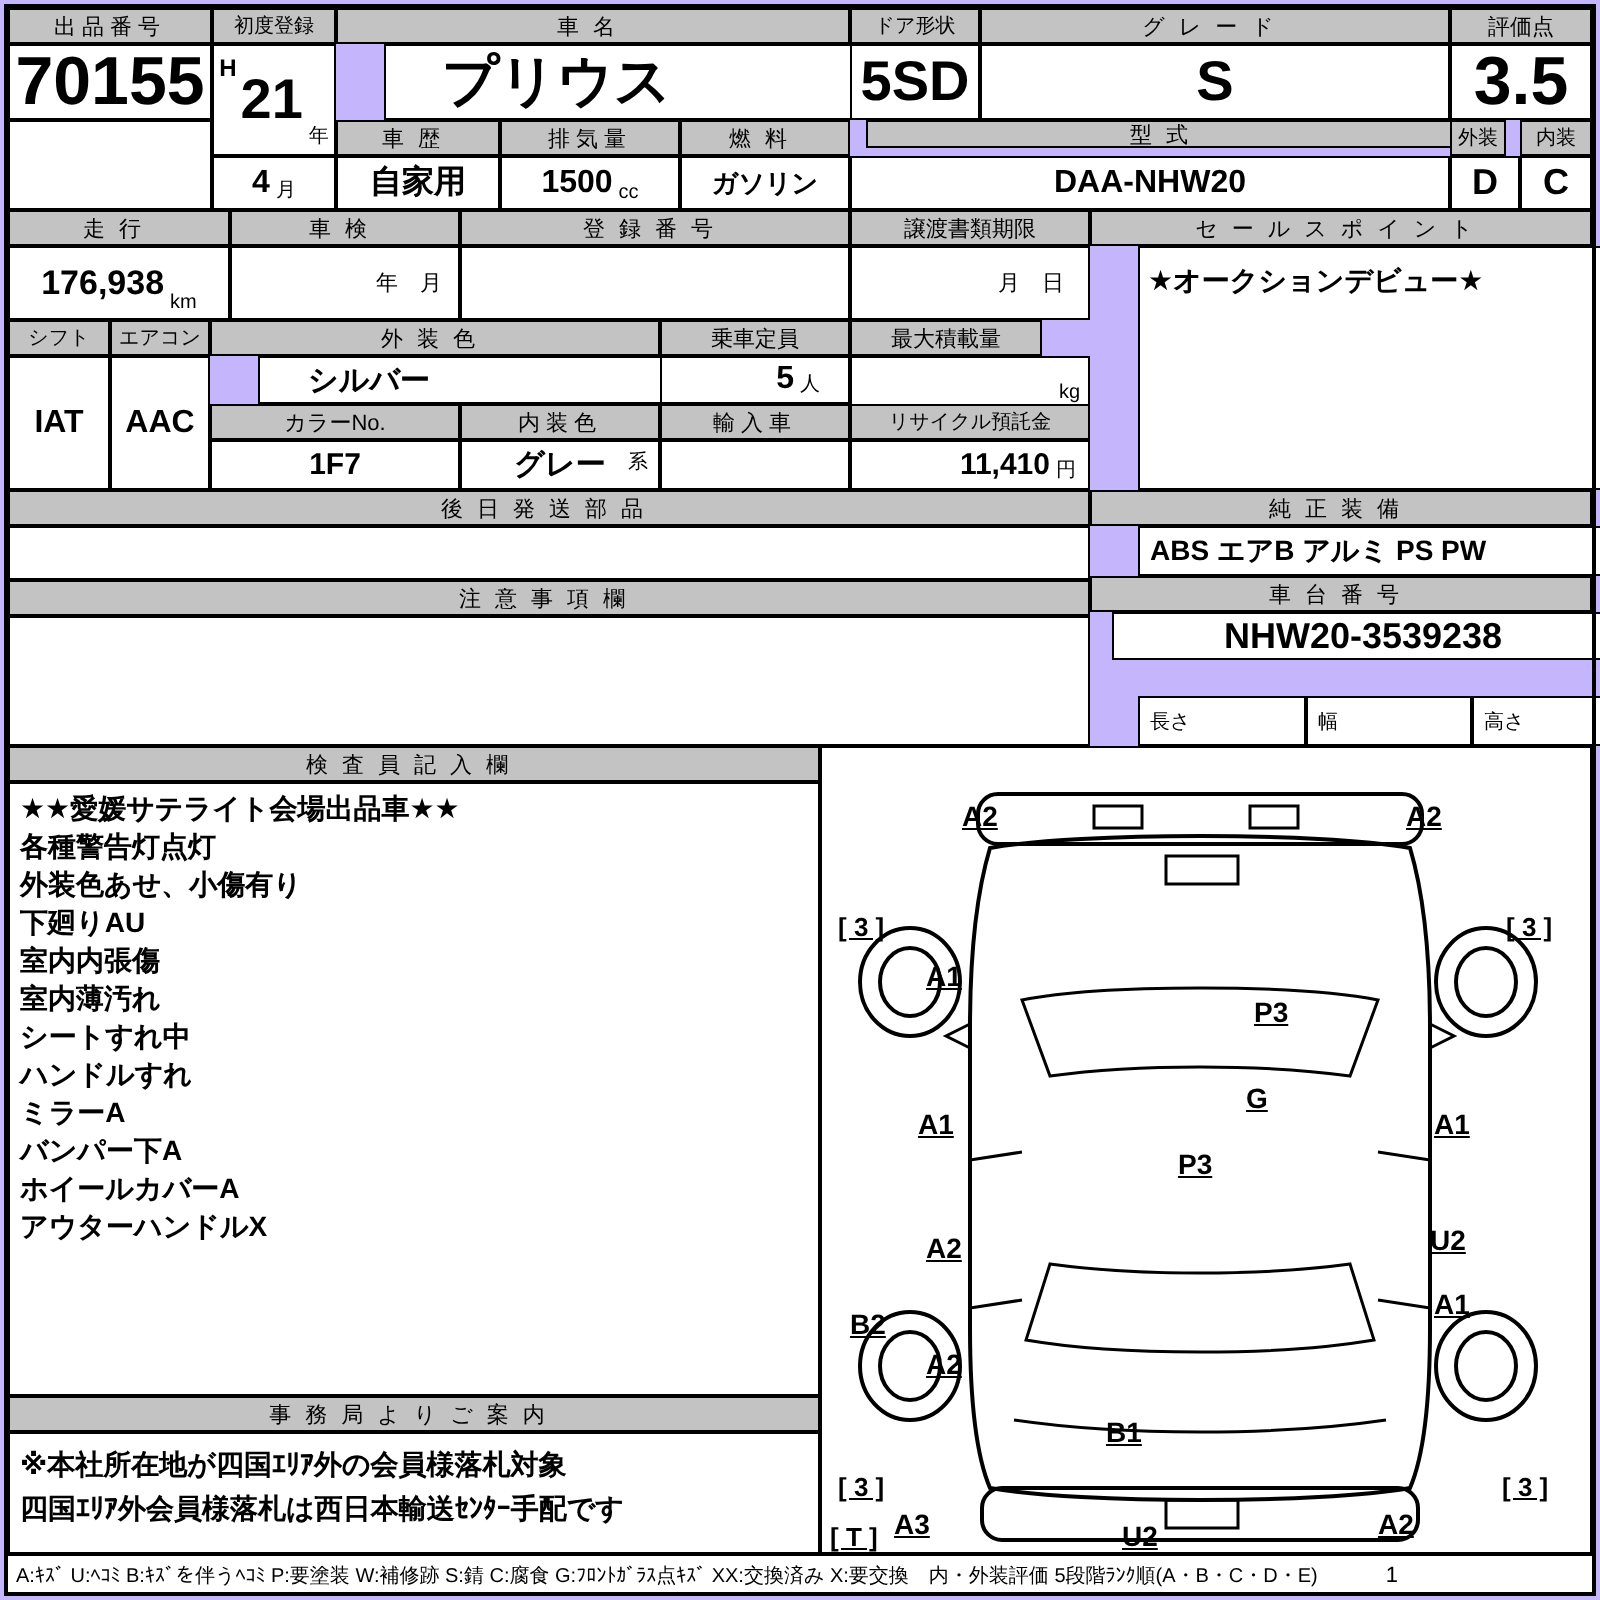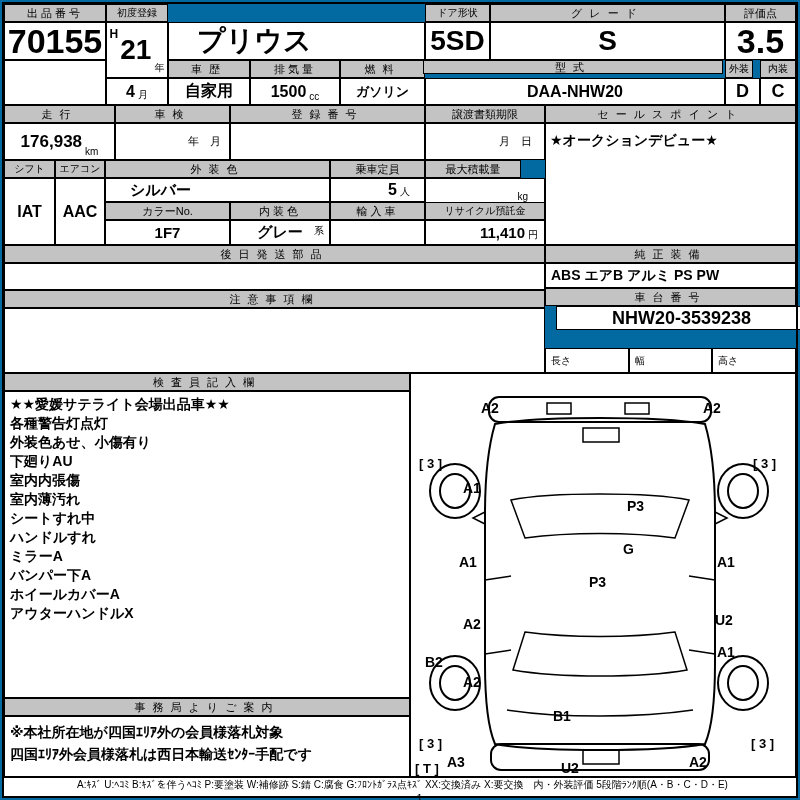--- a/index.html
+++ b/index.html
@@ -1,48 +1,49 @@
 <!DOCTYPE html>
 <html><head>
 <meta charset="utf-8">
 <style>
   * { margin:0; padding:0; box-sizing:border-box; }
   html,body { width:800px; height:800px; background:#fff; }
   body { font-family:"Liberation Sans","DejaVu Sans",sans-serif; color:#000; }
-  #sheet { position:relative; width:800px; height:800px; background:#0369a1; }
+  #sheet { position:relative; width:800px; height:800px; background:#c4b5fd; }
   #frame { position:absolute; left:2px; top:2px; width:796px; height:796px; border:2px solid #000; pointer-events:none; }
   .cell { position:absolute; border:1px solid #000; background:#fff; display:flex; align-items:center; justify-content:center; overflow:hidden; white-space:nowrap; }
   .hdr { background:#c3c3c3; font-size:11px; letter-spacing:3px; font-weight:normal; }
   .hdr.tight { letter-spacing:0; }
   .hdr.wide { letter-spacing:7px; }
   .f10{font-size:10px} .f11{font-size:11px} .f12{font-size:12px} .f13{font-size:13px}
   .f14{font-size:14px} .f15{font-size:15px} .f16{font-size:16px} .f17{font-size:17px}
   .f18{font-size:18px} .f22{font-size:28px} .f26{font-size:34px}
   .v { font-weight:bold; }
-  .left { justify-content:flex-start; }
+  .left { justify-content:flex-start;margin-left:24px; }
   .right { justify-content:flex-end; }
   .topal { align-items:flex-start; }
   .block { display:block; }
   .unit { font-size:10px; font-weight:normal; margin-left:3px; align-self:flex-end; padding-bottom:2px; }
   .era { font-size:12px; font-weight:bold; align-self:flex-start; padding-top:4px; margin-right:2px; }
   .nline { font-weight:bold; font-size:14px; line-height:19px; padding-left:5px; }
   .oline { font-weight:bold; font-size:14px; line-height:22px; padding-left:5px; }
-  .dlab { position:absolute; font-weight:bold; font-size:14px; white-space:nowrap; }
+  .dlab { position:absolute; font-weight:bold; font-size:14px; white-space:nowrap;text-decoration:underline; }
   .dlab.brk { font-size:13px; }
-  #legend-bar { position:absolute; left:2px; top:777px; width:796px; height:21px; border:1px solid #000; display:flex; align-items:center; padding-left:5px; font-size:10px; white-space:nowrap; background:#fff;flex-direction:column; }
+  #legend-bar { position:absolute; left:2px; top:777px; width:796px; height:21px; border:1px solid #000; display:flex; align-items:center; padding-left:5px; font-size:10px; white-space:nowrap; background:#fff; }
   #legend-page { margin-left:34px; font-size:11px; }
   svg { position:absolute; left:0; top:0; }
 </style>
 </head>
 <body>
 
 <div id="sheet">
 
   <div class="cell hdr" style="left:4px;top:4px;width:102px;height:18px">出品番号</div>
   <div class="cell hdr tight f10" style="left:106px;top:4px;width:62px;height:18px">初度登録</div>
+  <div class="cell hdr wide" style="left:168px;top:4px;width:257px;height:18px">車名</div>
   <div class="cell hdr tight f10" style="left:425px;top:4px;width:65px;height:18px">ドア形状</div>
   <div class="cell hdr wide" style="left:490px;top:4px;width:235px;height:18px">グレード</div>
   <div class="cell hdr tight" style="left:725px;top:4px;width:71px;height:18px">評価点</div>
 
   <div class="cell v f26" style="left:4px;top:22px;width:102px;height:38px">70155</div>
   <div class="cell" style="left:106px;top:22px;width:62px;height:56px">
     <span class="era">H</span>
     <span class="v f22">21</span>
     <span class="unit">年</span>
   </div>
@@ -52,21 +53,21 @@
   <div class="cell v f26" style="left:725px;top:22px;width:71px;height:38px">3.5</div>
 
   <div class="cell" style="left:4px;top:60px;width:102px;height:45px"></div>
   <div class="cell" style="left:106px;top:78px;width:62px;height:27px">
     <span class="v f16">4</span>
     <span class="unit">月</span>
   </div>
   <div class="cell hdr wide" style="left:168px;top:60px;width:82px;height:18px">車歴</div>
   <div class="cell hdr" style="left:250px;top:60px;width:90px;height:18px">排気量</div>
   <div class="cell hdr wide" style="left:340px;top:60px;width:85px;height:18px">燃料</div>
-  <div class="cell hdr wide" style="left:423px;top:60px;width:300px;height:14px">型式</div>
+  <div class="cell hdr wide" style="left:433px;top:60px;width:300px;height:14px">型式</div>
   <div class="cell hdr tight f10" style="left:725px;top:60px;width:28px;height:18px">外装</div>
   <div class="cell hdr tight f10" style="left:760px;top:60px;width:36px;height:18px">内装</div>
 
   <div class="cell v f16" style="left:168px;top:78px;width:82px;height:27px">自家用</div>
   <div class="cell" style="left:250px;top:78px;width:90px;height:27px">
     <span class="v f16">1500</span>
     <span class="unit">cc</span>
   </div>
   <div class="cell v f13" style="left:340px;top:78px;width:85px;height:27px">ガソリン</div>
   <div class="cell v f16" style="left:425px;top:78px;width:300px;height:27px">DAA-NHW20</div>
@@ -94,21 +95,21 @@
   <div class="cell hdr tight" style="left:330px;top:160px;width:95px;height:18px">乗車定員</div>
   <div class="cell hdr tight" style="left:425px;top:160px;width:96px;height:18px">最大積載量</div>
 
   <div class="cell v f16" style="left:4px;top:178px;width:51px;height:67px">IAT</div>
   <div class="cell v f16" style="left:55px;top:178px;width:50px;height:67px">AAC</div>
   <div class="cell v f15 left" style="left:105px;top:178px;width:225px;height:24px;padding-left:24px">シルバー</div>
   <div class="cell right" style="left:330px;top:178px;width:95px;height:24px;padding-right:14px">
     <span class="v f16">5</span>
     <span class="unit">人</span>
   </div>
-  <div class="cell right f10" style="left:425px;top:178px;width:120px;height:36px;padding-right:16px">kg</div>
+  <div class="cell right f10" style="left:425px;top:178px;width:120px;height:36px;padding-right:4px">kg</div>
 
   <div class="cell hdr tight" style="left:105px;top:202px;width:125px;height:18px">カラーNo.</div>
   <div class="cell hdr" style="left:230px;top:202px;width:100px;height:18px">内装色</div>
   <div class="cell hdr" style="left:330px;top:202px;width:95px;height:18px">輸入車</div>
   <div class="cell hdr tight f10" style="left:425px;top:202px;width:120px;height:18px">リサイクル預託金</div>
 
   <div class="cell v f15" style="left:105px;top:220px;width:125px;height:25px">1F7</div>
   <div class="cell" style="left:230px;top:220px;width:100px;height:25px;position:absolute">
     <span class="v f15">グレー</span>
     <span class="unit" style="position:absolute;right:5px;bottom:4px">系</span>

